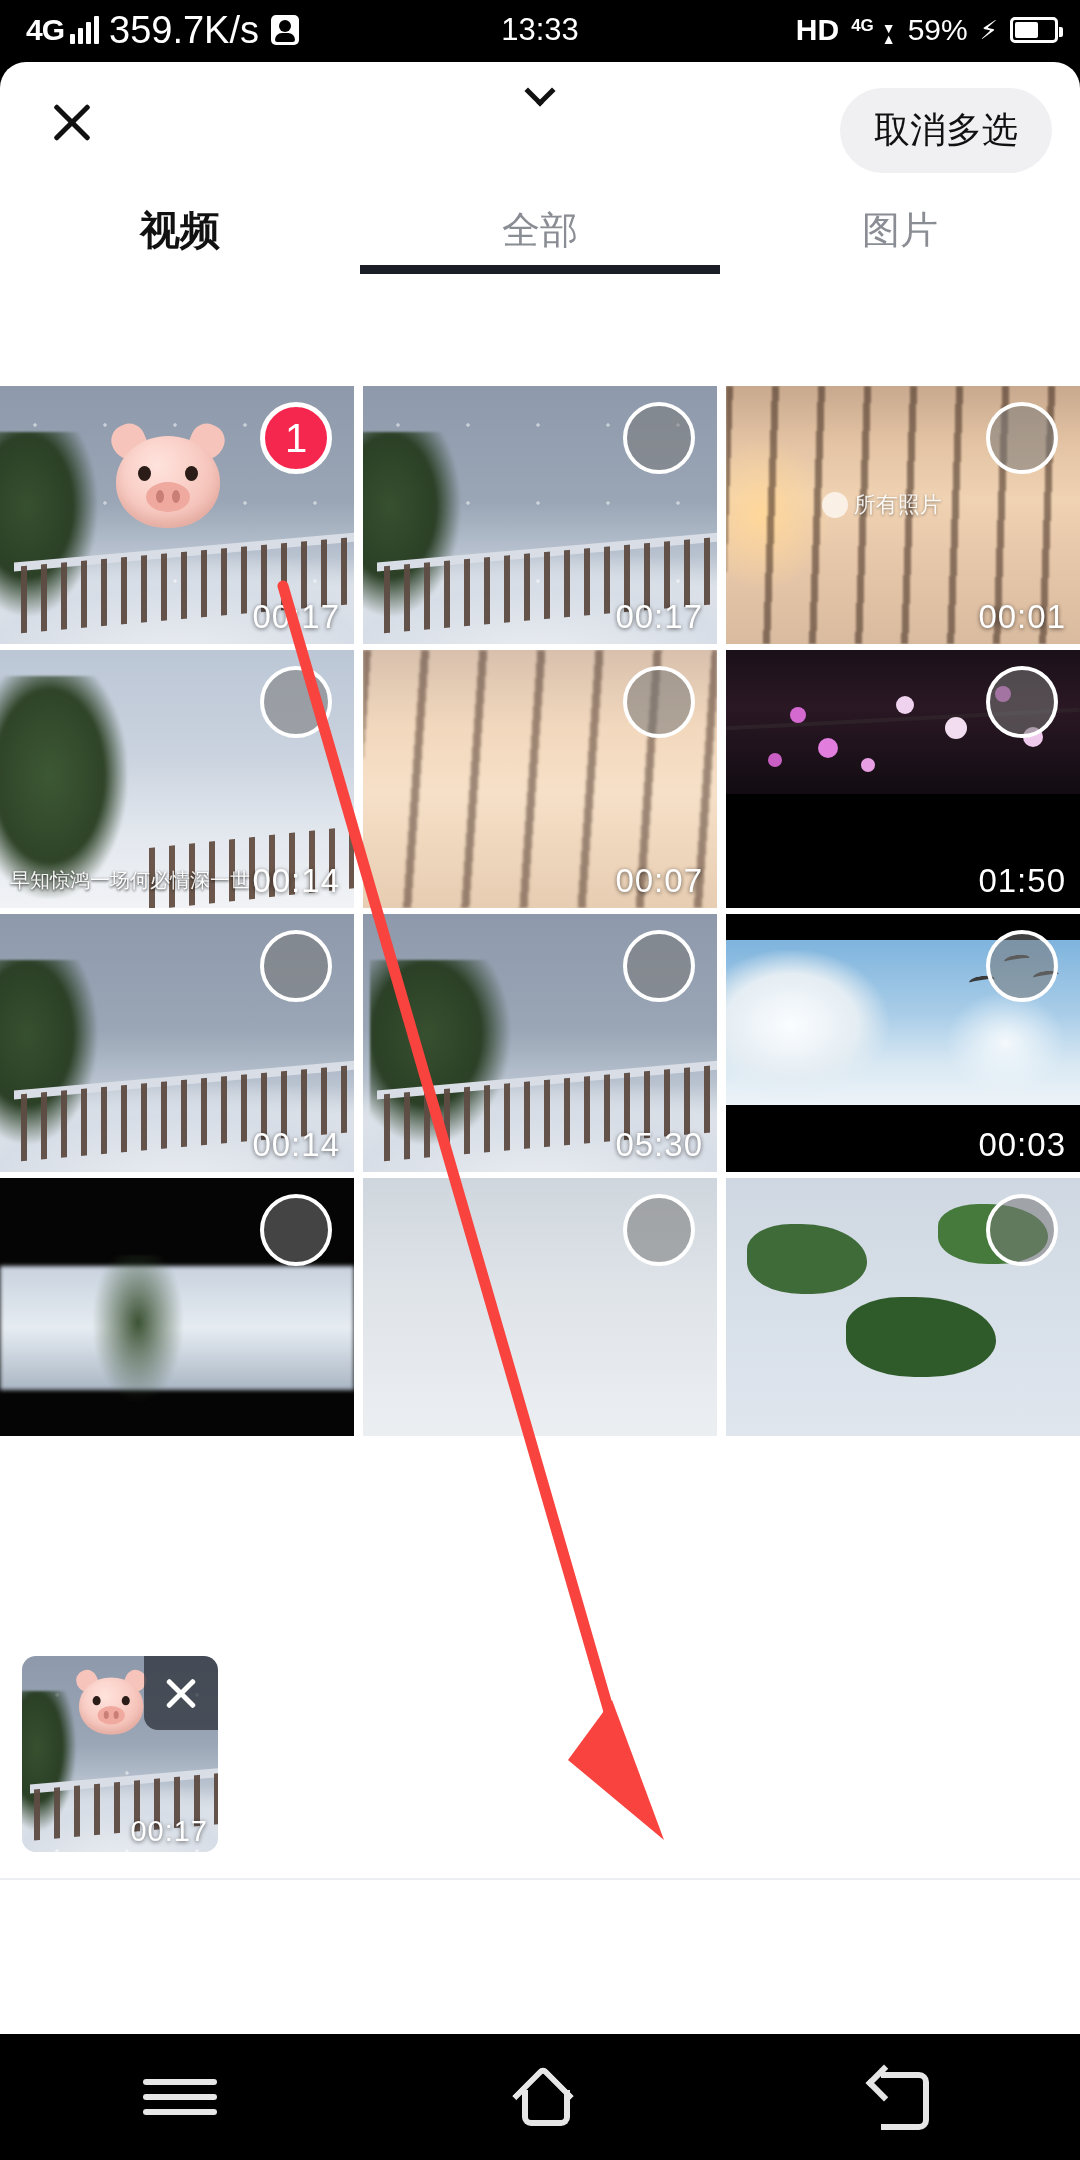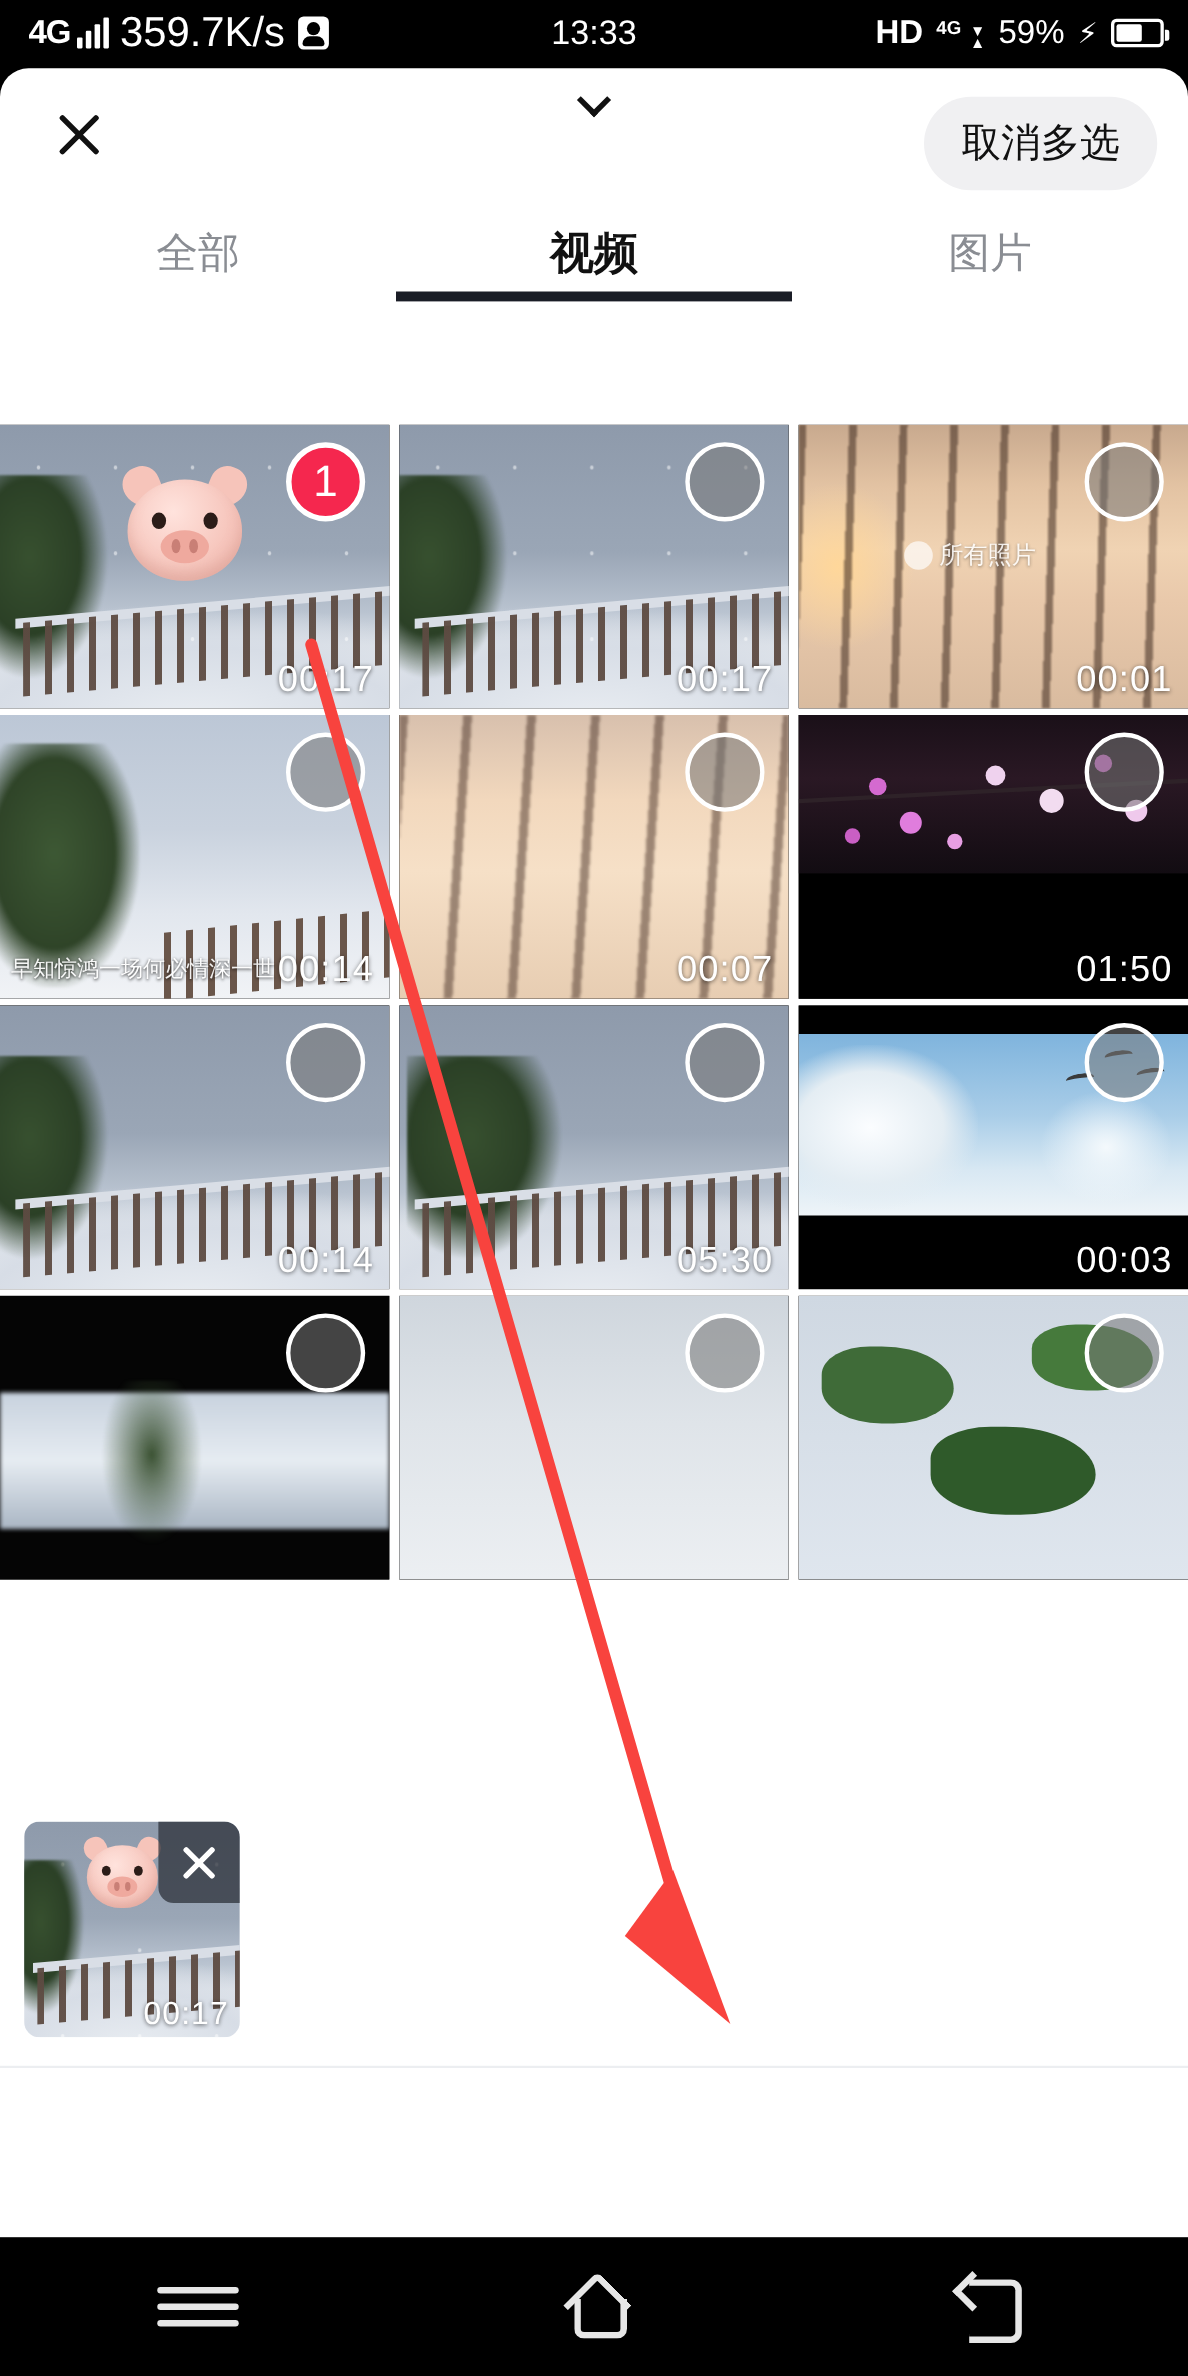--- a/index.html
+++ b/index.html
@@ -241,22 +241,22 @@
 
   <div class="header">
     <div class="close-x"></div>
     <div class="title-wrap">
       <span class="chev"></span>
     </div>
     <div class="cancel-btn">取消多选</div>
   </div>
 
   <div class="tabs">
+    <div class="tab active">视频</div>
     <div class="tab">全部</div>
-    <div class="tab active">视频</div>
     <div class="tab">图片</div>
     <div class="tab-underline"></div>
   </div>
 
   <div class="grid">
 
     <div class="cell">
       <div class="thumb sc-snow-deck">
         <div class="snowfall"></div>
           <div class="tree"></div>

